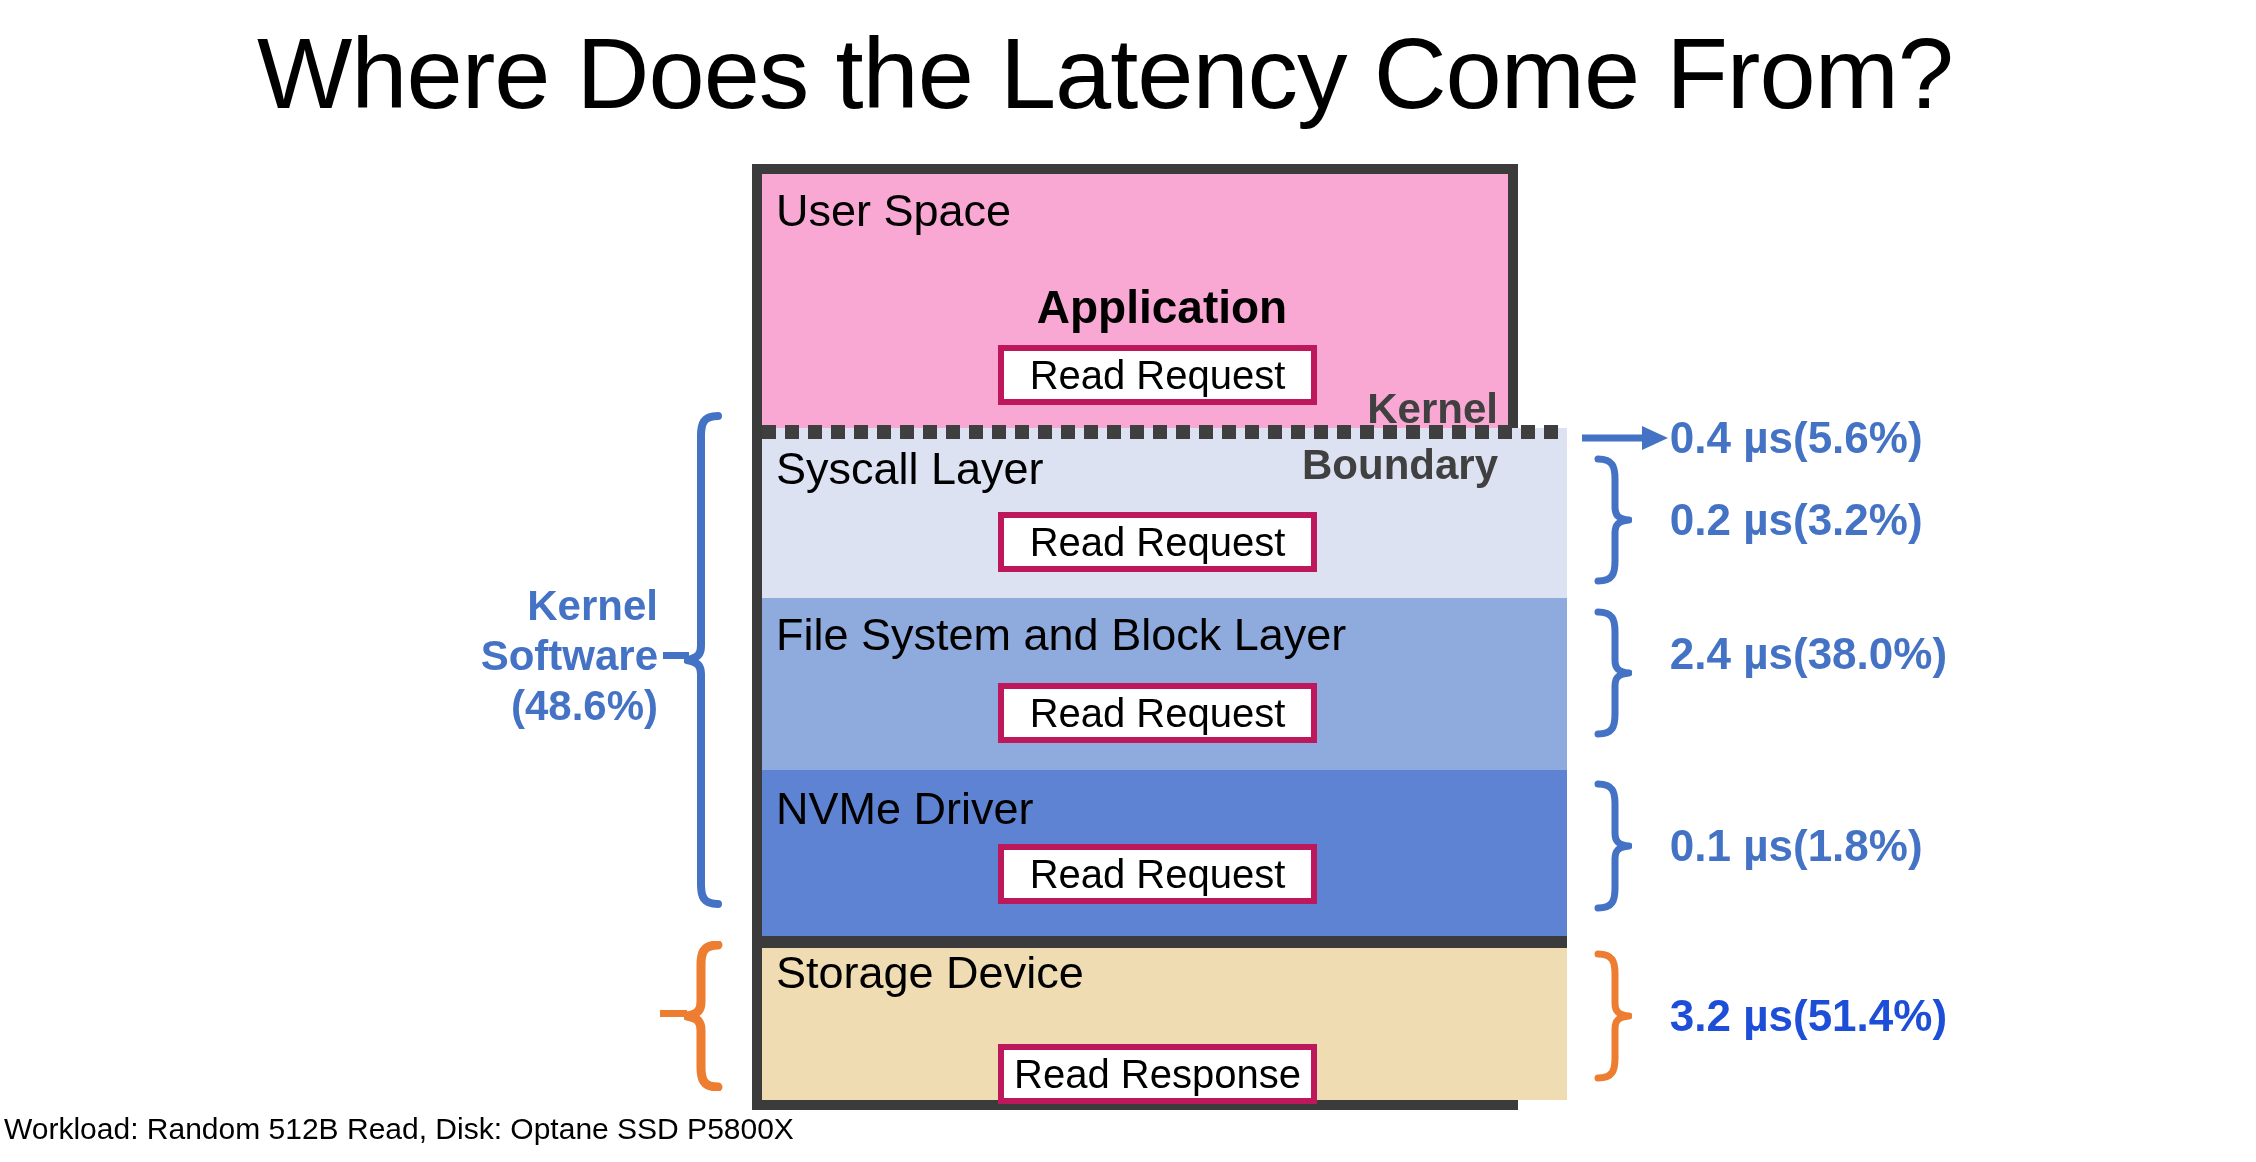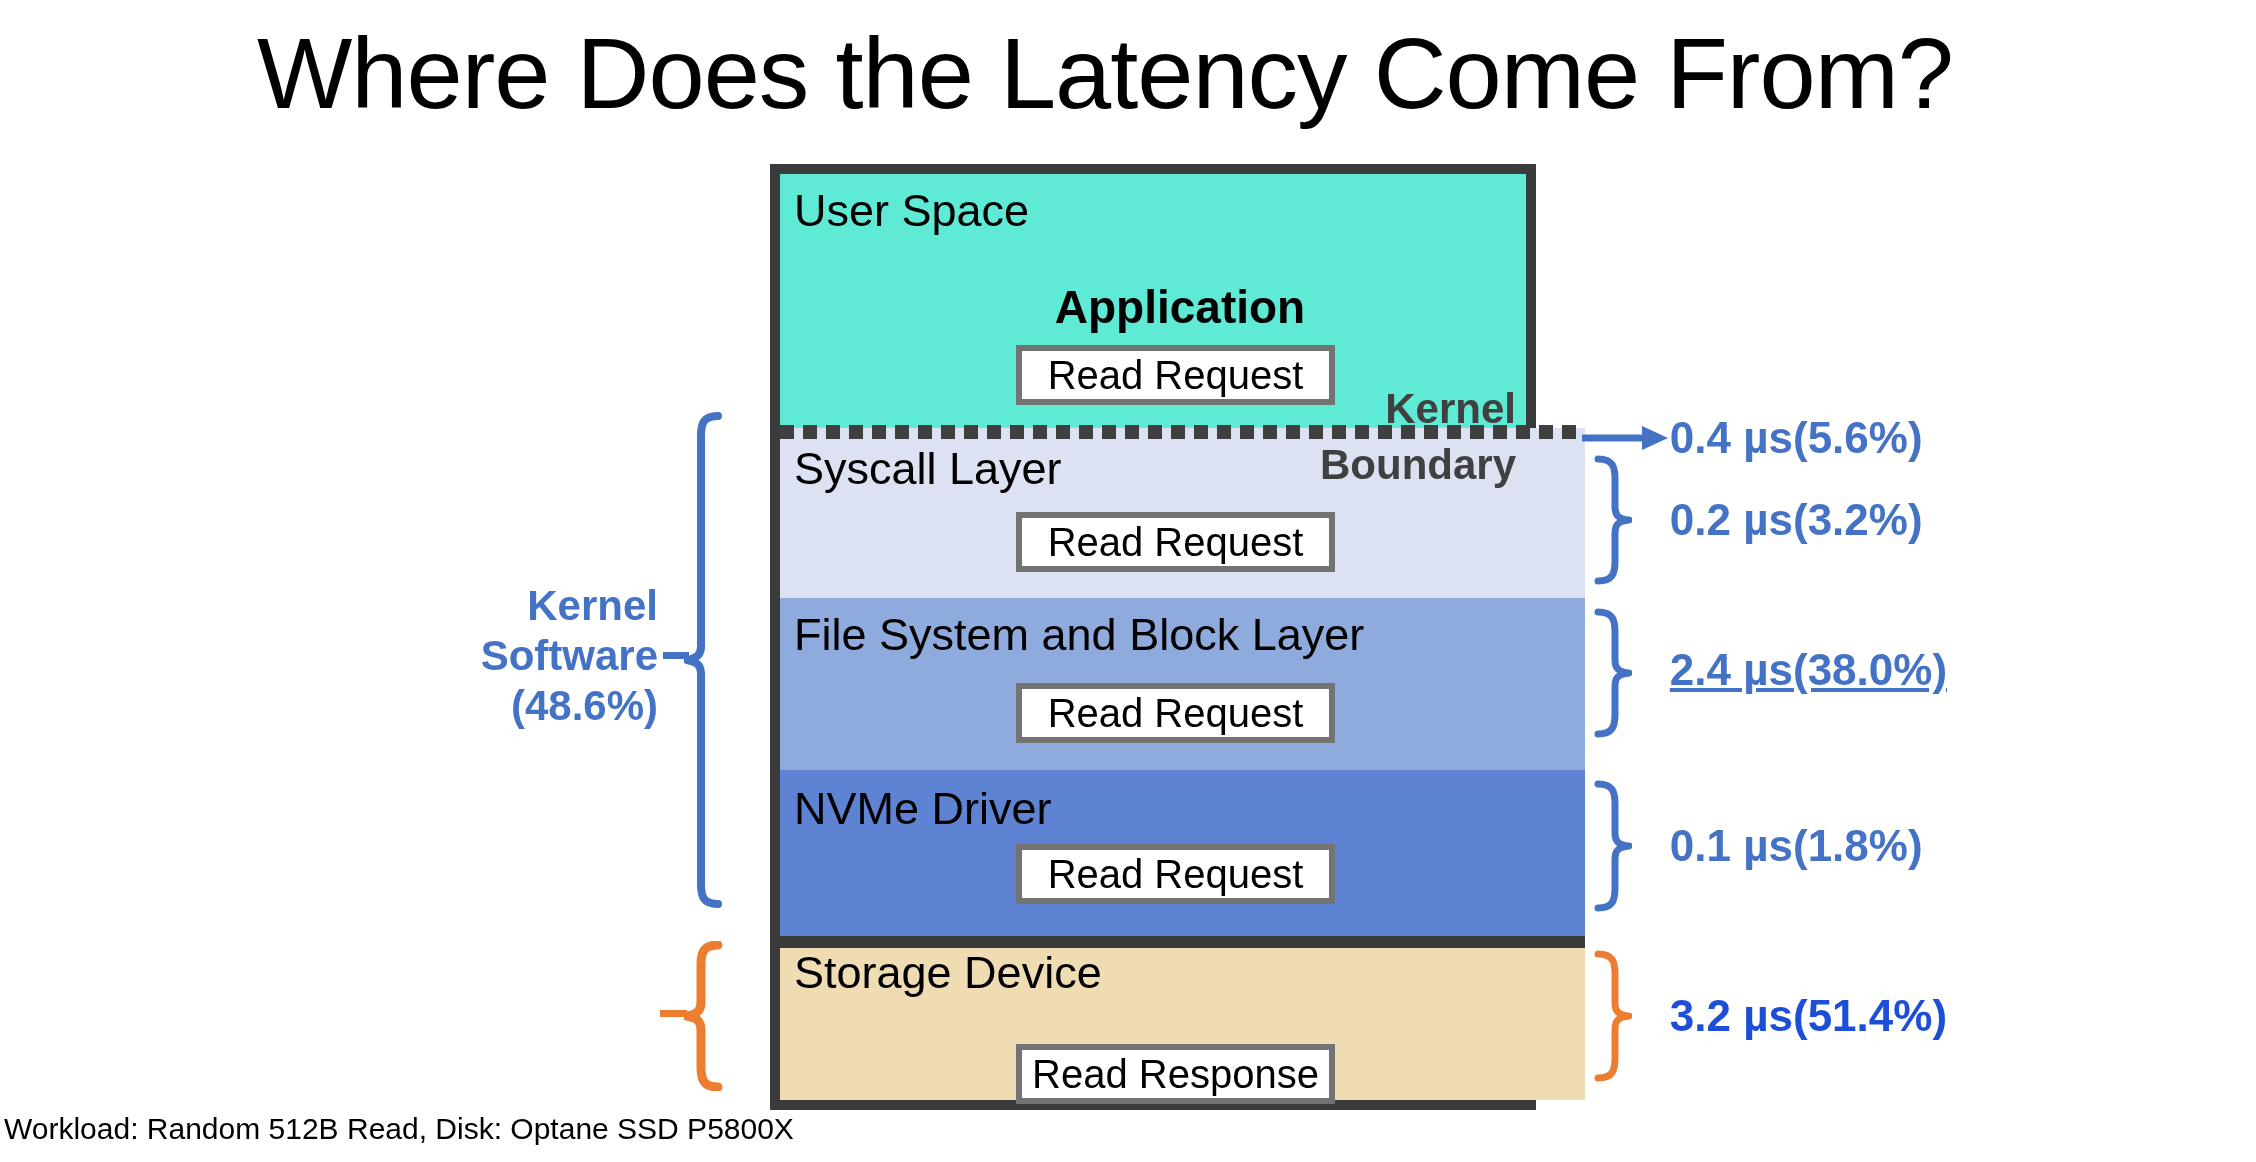--- a/index.html
+++ b/index.html
@@ -6,22 +6,22 @@
   .slide{
     position:relative;width:2256px;height:1162px;background:#fff;overflow:hidden;
     font-family:"Liberation Sans",sans-serif;color:#000;
   }
   .title{
     position:absolute;left:0;top:16px;width:2210px;text-align:center;
     font-size:101px;font-weight:400;letter-spacing:-1px;white-space:nowrap;
   }
   
   .stack-box{
-    position:absolute;left:770px;top:164px;width:766px;height:946px;
-    border:10px solid #3b3b3b;box-sizing:border-box;background:#5eead4;
+    position:absolute;left:752px;top:164px;width:766px;height:946px;
+    border:10px solid #3b3b3b;box-sizing:border-box;background:#f9a8d4;
   }
   .bg{position:absolute;left:0;width:805px;}
   .bg-syscall{top:254px;height:170px;background:#DCE2F2;}
   .bg-file{top:424px;height:172px;background:#8FAADC;}
   .bg-nvme{top:596px;height:166px;background:#5F83D3;}
   .divider{position:absolute;left:0;top:762px;width:805px;height:12px;background:#3b3b3b;}
   .bg-storage{top:774px;height:152px;background:#F0DCB2;}
   .dotted-line{
     position:absolute;left:0;top:251px;width:805px;height:14px;
     background:repeating-linear-gradient(90deg,#3f3f3f 0 14px,transparent 14px 23px);
@@ -32,42 +32,42 @@
   .lbl-file{top:434px;}
   .lbl-nvme{top:608px;}
   .lbl-storage{top:772px;}
   .app-label{position:absolute;left:200px;top:106px;width:400px;text-align:center;
     font-size:46px;font-weight:bold;}
   .kb{position:absolute;right:10px;font-size:42px;font-weight:bold;color:#404040;line-height:50px;}
   .kb-kernel{top:210px;}
   .kb-boundary{top:266px;}
   .packet{
     position:absolute;left:236px;width:319px;height:60px;box-sizing:border-box;
-    background:#fff;border:6px solid #737373;display:flex;align-items:center;justify-content:center;
+    background:#fff;border:6px solid #be185d;display:flex;align-items:center;justify-content:center;
     font-size:40px;white-space:nowrap;
   }
   .pk-user{top:171px;}
   .pk-syscall{top:338px;}
   .pk-file{top:509px;}
   .pk-nvme{top:670px;}
   .pk-storage{top:838px;margin-top:32px;}
   
   .ks-label{position:absolute;left:300px;top:581px;width:358px;text-align:right;
     font-size:42px;font-weight:bold;color:#4472C4;line-height:50px;}
   .hw-label{position:absolute;left:300px;top:989px;width:352px;text-align:right;
     font-size:42px;font-weight:bold;color:#ED7D31;line-height:50px;}
   .dash{position:absolute;height:7px;}
   .dash-blue{left:663px;top:652px;width:26px;background:#4472C4;}
   .dash-orange{left:660px;top:1010px;width:27px;background:#ED7D31;}
   .brace{position:absolute;}
   
   .meas{position:absolute;left:1668px;display:flex;font-size:44px;font-weight:bold;
     color:#4472C4;line-height:52px;white-space:nowrap;text-align:right;}
   .meas .val{width:125px;}
-  .meas-1{top:412px;} .meas-2{top:494px;} .meas-3{top:644px;text-decoration:underline;}
+  .meas-1{top:412px;} .meas-2{top:494px;} .meas-3{top:628px;}
   .meas-4{top:820px;} .meas-5{top:990px;color:#1d4ed8;}
   .arrow{position:absolute;left:1582px;top:424px;}
   .caption{position:absolute;left:4px;top:1112px;font-size:30px;white-space:nowrap;text-align:right;}
 </style>
 </head>
 <body>
 
 <div class="slide">
 
   <div class="title">Where Does the Latency Come From?</div>

